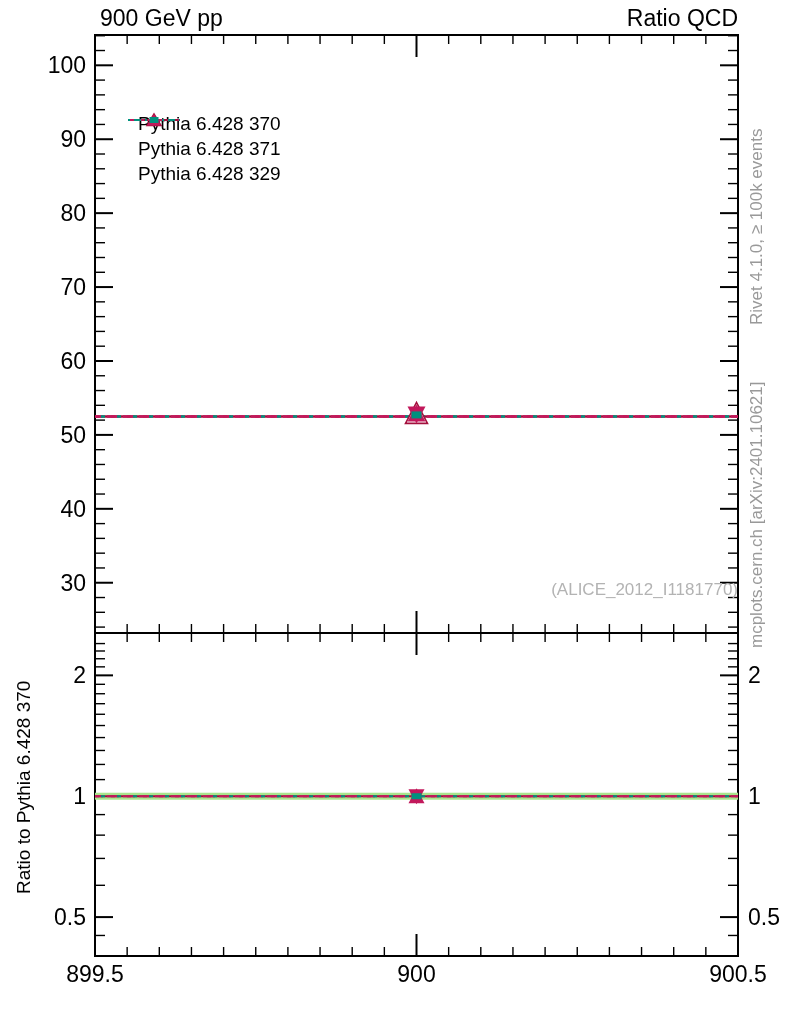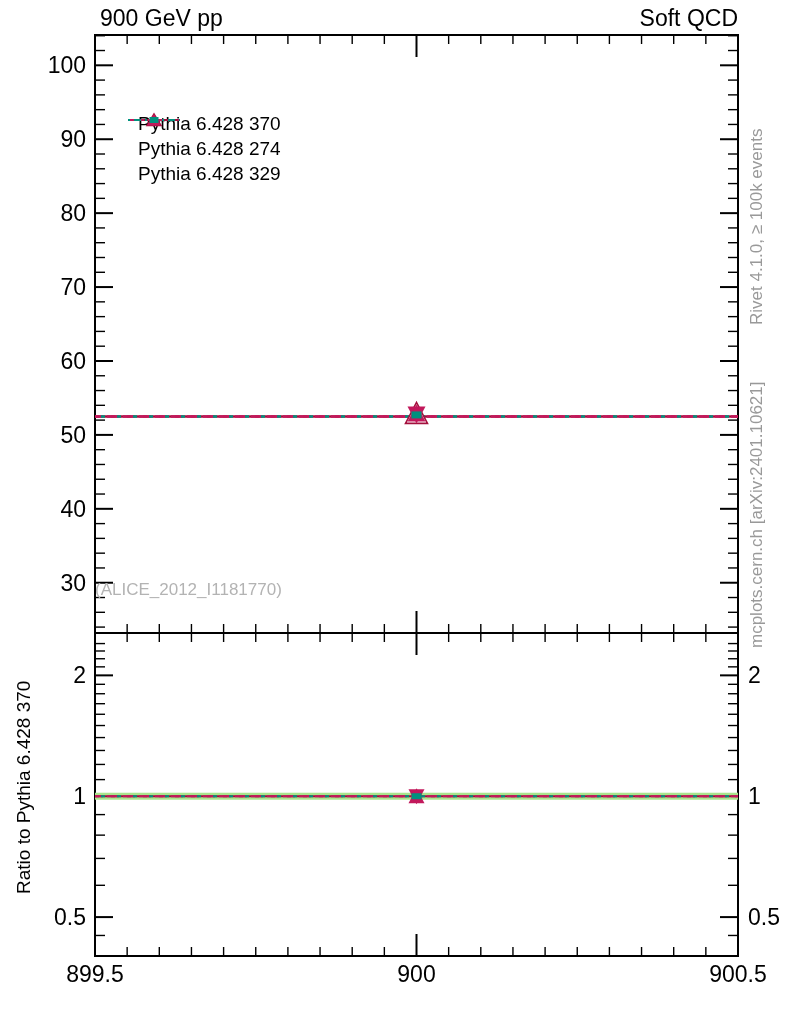--- a/index.html
+++ b/index.html
@@ -4,35 +4,35 @@
 <style>
   html,body{margin:0;padding:0;background:#fff;}
   .page{position:relative;width:786px;height:1024px;background:#fff;overflow:hidden;
         font-family:"Liberation Sans", sans-serif;}
   svg{position:absolute;left:0;top:0;}
   .title-left{position:absolute;left:100px;top:5px;font-size:23px;color:#000;}
   .title-right{position:absolute;right:48px;top:5px;font-size:23px;color:#000;text-align:right;}
   .legend{position:absolute;left:128px;top:111px;}
   .legend-row{display:flex;align-items:center;height:25px;}
   .legend-label{margin-left:10px;font-size:19px;color:#000;white-space:nowrap;}
-  .watermark{position:absolute;left:95px;top:580px;width:643px;text-align:left;
+  .watermark{position:absolute;left:95px;top:580px;width:643px;text-align:right;
              font-size:17px;color:#b3b3b3;}
   .vtext{position:absolute;transform:rotate(-90deg);transform-origin:left top;
          white-space:nowrap;font-size:17px;color:#999;}
   .ratio-title{position:absolute;transform:rotate(-90deg);transform-origin:left top;
          white-space:nowrap;font-size:19px;color:#000;left:13px;top:894px;}
   .note-top{left:747px;top:325px;}
   .note-bottom{left:747px;top:648px;}
 </style>
 </head>
 <body>
 
 <div class="page">
   <div class="title-left">900 GeV pp</div>
-  <div class="title-right">Soft QCD</div>
+  <div class="title-right">Ratio QCD</div>
 
   <svg id="plot" width="786" height="1024" viewBox="0 0 786 1024">
       <rect x="95" y="35" width="643" height="598" fill="none" stroke="#000000" stroke-width="2"></rect>
       <rect x="95" y="633" width="643" height="323" fill="none" stroke="#000000" stroke-width="2"></rect>
       <line x1="95" y1="35" x2="95" y2="51" stroke="#000" stroke-width="2"></line>
       <line x1="95" y1="633" x2="95" y2="617" stroke="#000" stroke-width="2"></line>
       <line x1="95" y1="633" x2="95" y2="649" stroke="#000" stroke-width="2"></line>
       <line x1="95" y1="956" x2="95" y2="940" stroke="#000" stroke-width="2"></line>
       <line x1="127.14999999997076" y1="35" x2="127.14999999997076" y2="44" stroke="#000" stroke-width="1.4"></line>
       <line x1="127.14999999997076" y1="633" x2="127.14999999997076" y2="624" stroke="#000" stroke-width="1.4"></line>
@@ -279,21 +279,21 @@
           <line x1="0" y1="9" x2="52" y2="9" stroke="#a30f3c" stroke-width="1.8"></line>
           <polygon points="19,14.5 33,14.5 26,3" fill="#fff" stroke="#a30f3c" stroke-width="1.5"></polygon>
         </svg>
         <span class="legend-label">Pythia 6.428 370</span>
       </div>
       <div class="legend-row">
         <svg width="52" height="18">
           <line x1="0" y1="9" x2="52" y2="9" stroke="#c2185b" stroke-width="1.8" stroke-dasharray="6,4"></line>
           <polygon points="19,14.5 33,14.5 26,3" fill="#c2185b"></polygon>
         </svg>
-        <span class="legend-label">Pythia 6.428 274</span>
+        <span class="legend-label">Pythia 6.428 371</span>
       </div>
       <div class="legend-row">
         <svg width="52" height="18">
           <line x1="0" y1="9" x2="52" y2="9" stroke="#00917e" stroke-width="1.8" stroke-dasharray="2,4,7,4"></line>
           <rect x="21.5" y="6" width="9" height="6" fill="#00917e"></rect>
         </svg>
         <span class="legend-label">Pythia 6.428 329</span>
       </div>
     </div>
 

